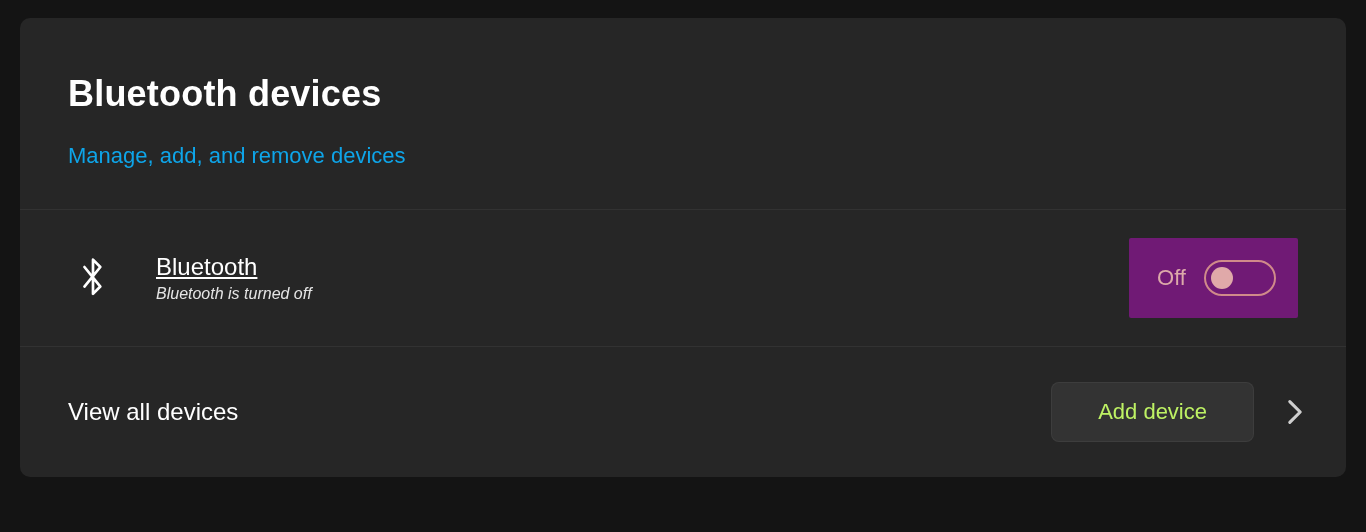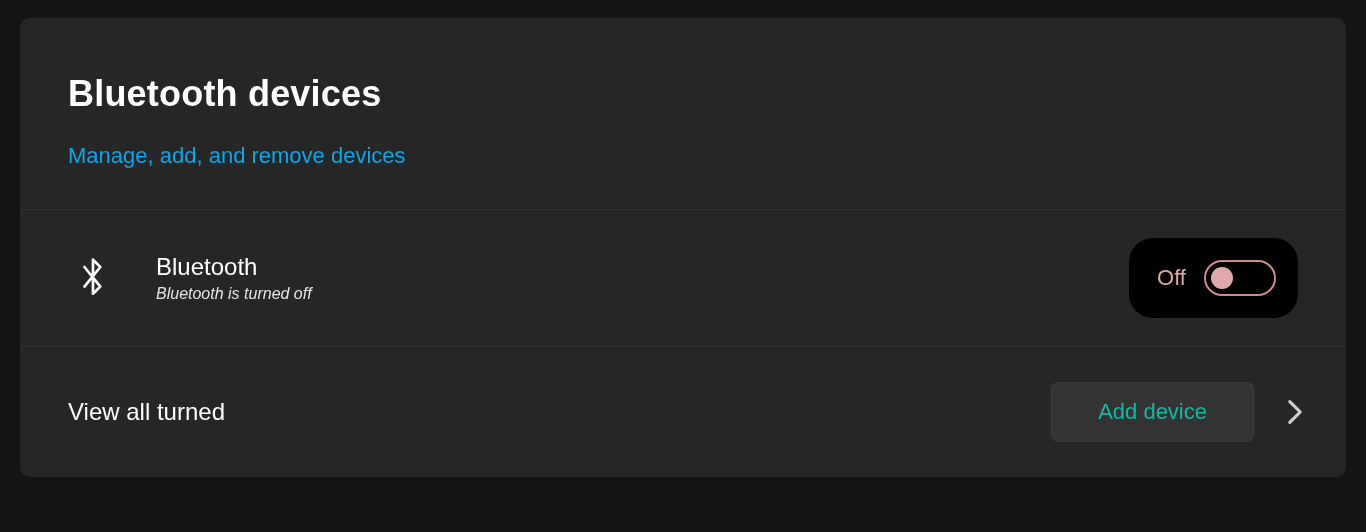--- a/index.html
+++ b/index.html
@@ -53,29 +53,30 @@
       justify-content: flex-start;
       margin-right: 32px;
     }
     .row-text {
       flex: 1;
     }
     .row-title {
       font-size: 24px;
       font-weight: 400;
       margin-bottom: 4px;
+      text-decoration: underline;
     }
     .row-sub {
       font-size: 16px;
       color: #e5e5e5;
       font-style: italic;
     }
     .highlight-box {
-      background: #000000;
-      border-radius: 24px;
+      background: #701a75;
+      border-radius: 2px;
       padding: 22px 22px 22px 28px;
       display: flex;
       align-items: center;
       gap: 18px;
     }
     .toggle-label {
       font-size: 22px;
       color: #dca9a9;
     }
     .toggle {
@@ -105,21 +106,21 @@
     .row2-title {
       flex: 1;
       font-size: 24px;
       font-weight: 400;
     }
     .add-btn {
       background: #333333;
       border: 1px solid rgba(255,255,255,0.05);
       border-radius: 8px;
       padding: 16px 46px;
-      color: #14b8a6;
+      color: #bef264;
       font-size: 22px;
       font-family: inherit;
       cursor: pointer;
     }
     .chevron {
       margin-left: 26px;
       width: 30px;
       display: flex;
       align-items: center;
       justify-content: center;
@@ -147,21 +148,21 @@
     </div>
     <div class="highlight-box">
       <span class="toggle-label">Off</span>
       <div class="toggle">
         <div class="toggle-knob"></div>
       </div>
     </div>
   </div>
 
   <div class="row2">
-    <div class="row2-title">View all turned</div>
+    <div class="row2-title">View all devices</div>
     <button class="add-btn">Add device</button>
     <div class="chevron">
       <svg width="16" height="26" viewBox="0 0 12 20" fill="none" stroke="#cfcfcf" stroke-width="2.4" stroke-linecap="round" stroke-linejoin="round">
         <path d="M2 2 L10 10 L2 18"></path>
       </svg>
     </div>
   </div>
 
 </div>
 

